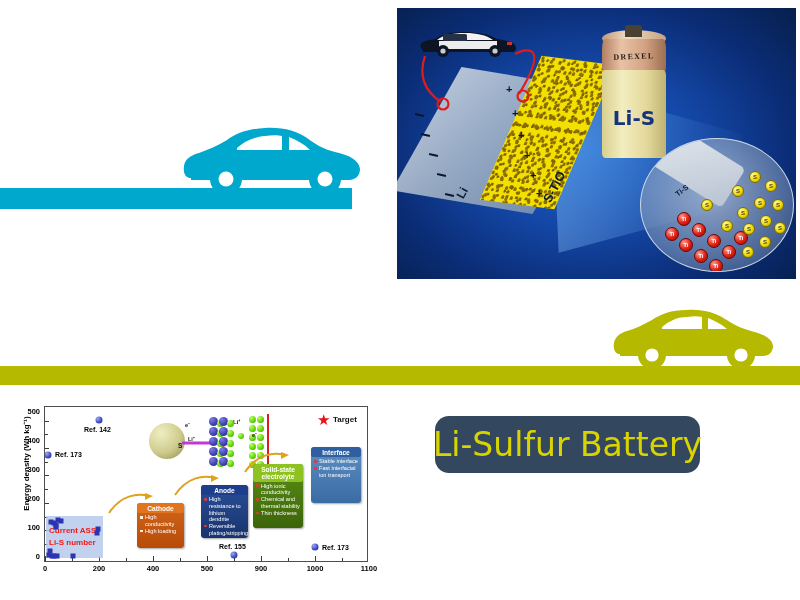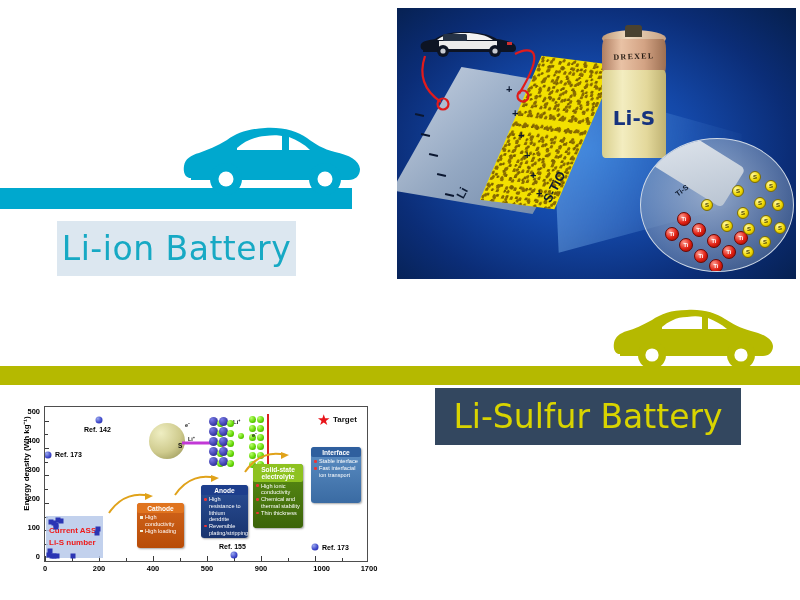--- a/index.html
+++ b/index.html
@@ -150,23 +150,23 @@
     position:absolute; color:#0b1730; font-size: 11px; font-weight:bold; line-height:1;
   }
   
   #sch-car { left: 22px; top: 22px; width: 100px; height: 33px; }
   #wire-svg { left: 0; top: 0; width: 399px; height: 271px; }
 
   
   #ls-road { left: 0; top: 366px; width: 800px; height: 19px; background: #b5b900; }
   #ls-car  { left: 613px; top: 306px; width: 162px; height: 64px; }
   #ls-label-box {
-    left: 435px; top: 388px; width: 306px; height: 57px;
+    left: 435px; top: 416px; width: 265px; height: 57px;
     background: #33475f;
-    display: flex; align-items: center; justify-content: center;
+    display: flex; align-items: center; justify-content: center; border-radius: 14px;
   }
   #ls-label-text {
     color: #d9d400; font-size: 33px;
     font-family: "DejaVu Sans", sans-serif;
     white-space: nowrap;
   }
 
   
   #panel-chart { left: 6px; top: 398px; width: 370px; height: 198px; }
   #chart-frame {
@@ -284,23 +284,20 @@
   <svg class="layer" id="liion-car" viewBox="0 0 178 72">
     <path fill="#00a8ce" d="M8,54 C2,54 0,48 1,42 C2,35 8,31 16,29 C24,26 34,22 44,16 C54,9 64,5 82,4 C100,3 114,7 124,14 C132,20 140,25 152,28 C166,31 176,36 177,45 C177,52 172,56 166,56 L8,56 Z"></path>
     <path fill="#ffffff" d="M54,24 C61,18 70,13 82,12 C89,11 95,11 99,12 L99,26 L54,26 Z"></path>
     <path fill="#ffffff" d="M106,13 C114,16 121,20 127,26 L106,26 Z"></path>
     <circle cx="43" cy="55" r="16" fill="#00a8ce"></circle>
     <circle cx="43" cy="55" r="7.5" fill="#ffffff"></circle>
     <circle cx="142" cy="55" r="16" fill="#00a8ce"></circle>
     <circle cx="142" cy="55" r="7.5" fill="#ffffff"></circle>
   </svg>
 
-  <div class="layer" id="liion-label-box">
-    <span id="liion-label-text">Li-ion Battery</span>
-  </div>
 </div>
 
 <div class="layer" id="panel-schematic">
 
   <div class="sch" id="foil-li"></div>
   <div class="sch" id="light-cone"></div>
   <div class="sch" id="foil-stio"></div>
 
   <div class="minus-sign" style="left:18px;  top:106px;"></div>
   <div class="minus-sign" style="left:24px;  top:126px;"></div>
@@ -396,22 +393,22 @@
   <div class="ytick-lbl" style="top:96px;">200</div>
   <div class="ytick-lbl" style="top:67px;">300</div>
   <div class="ytick-lbl" style="top:38px;">400</div>
   <div class="ytick-lbl" style="top:9px;">500</div>
 
   <div class="xtick-lbl" style="left:24px;">0</div>
   <div class="xtick-lbl" style="left:78px;">200</div>
   <div class="xtick-lbl" style="left:132px;">400</div>
   <div class="xtick-lbl" style="left:186px;">500</div>
   <div class="xtick-lbl" style="left:240px;">900</div>
-  <div class="xtick-lbl" style="left:294px;text-align:right;">1000</div>
-  <div class="xtick-lbl" style="left:348px;">1700</div>
+  <div class="xtick-lbl" style="left:294px;">1000</div>
+  <div class="xtick-lbl" style="left:348px;">1100</div>
 
   <div id="chart-frame">
 
     <div class="tick-v" style="left:0px;   bottom:0; top:auto; height:5px;"></div>
     <div class="tick-v" style="left:54px;  bottom:0; top:auto; height:5px;"></div>
     <div class="tick-v" style="left:108px; bottom:0; top:auto; height:5px;"></div>
     <div class="tick-v" style="left:162px; bottom:0; top:auto; height:5px;"></div>
     <div class="tick-v" style="left:216px; bottom:0; top:auto; height:5px;"></div>
     <div class="tick-v" style="left:270px; bottom:0; top:auto; height:5px;"></div>
     <div class="tick-v" style="left:27px;  bottom:0; top:auto; height:3px;"></div>

